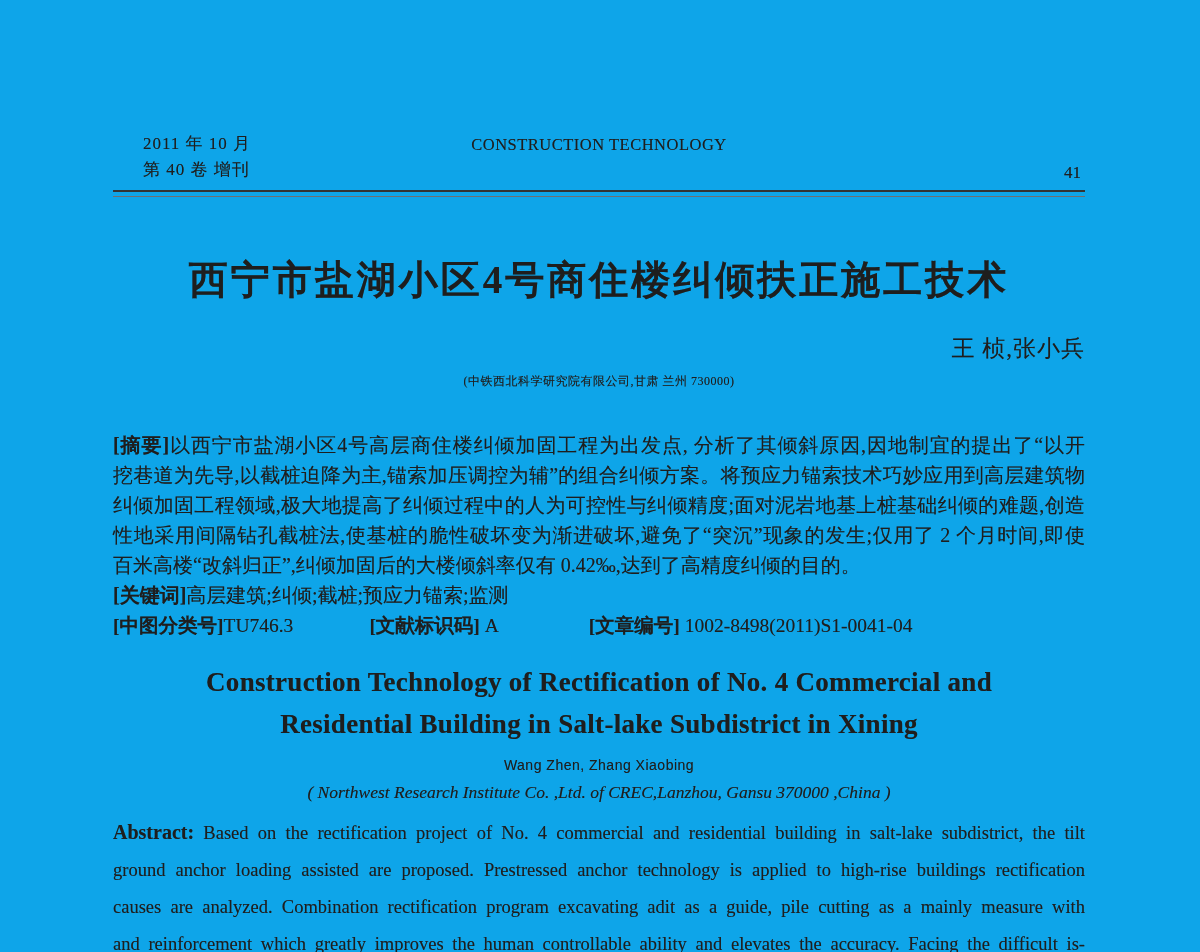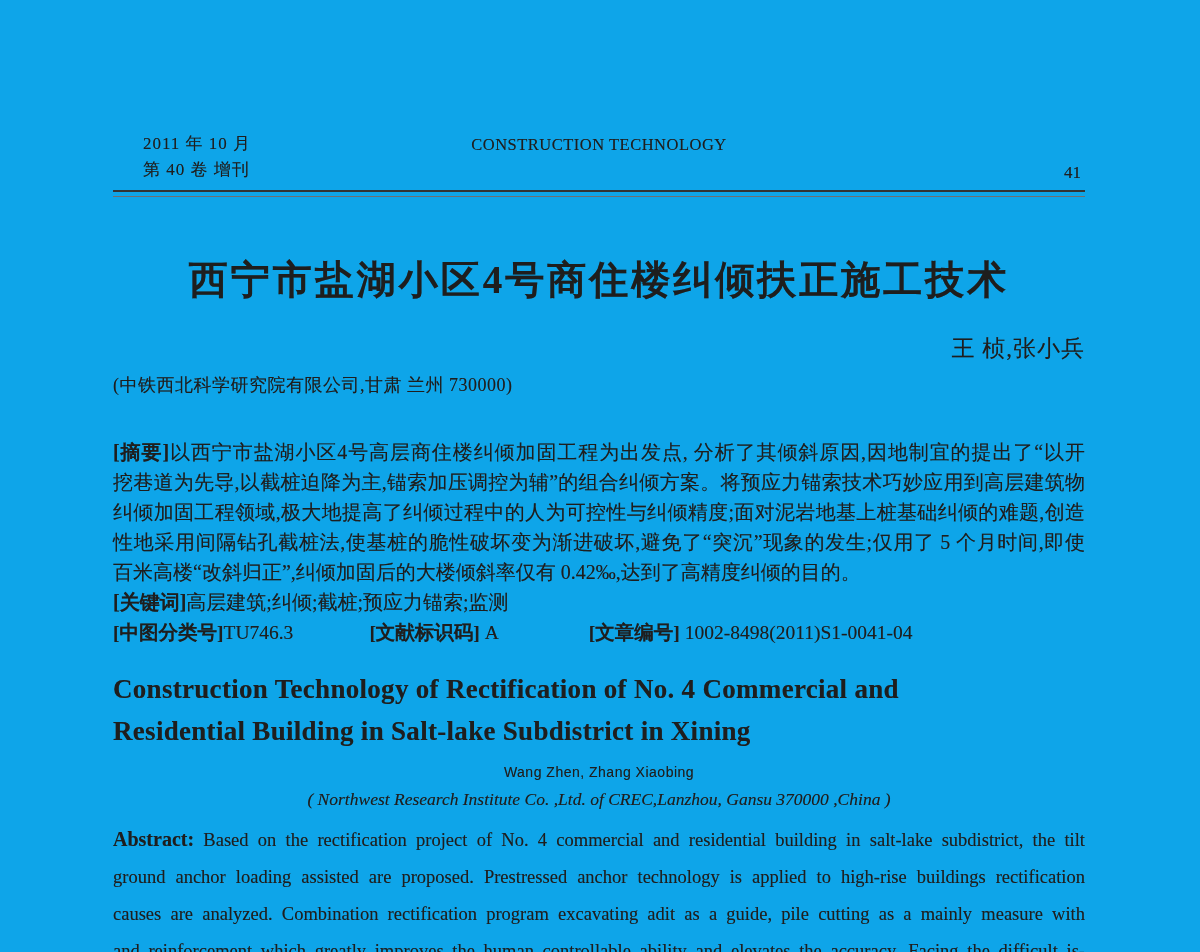--- a/index.html
+++ b/index.html
@@ -23,32 +23,32 @@
   .hdr-journal-en{font-size:16.5px;letter-spacing:0.5px;line-height:27px;}
   .hdr-right{position:absolute;right:4px;bottom:2px;font-size:17px;}
   .rule{margin-top:5px;height:4px;border-top:2px solid #333;border-bottom:1px solid #707070;}
   
   .title-cn{
     margin:56px 0 0 0;text-align:center;
     font-size:39px;font-weight:600;letter-spacing:3px;
     font-family:"Liberation Serif","DejaVu Serif",serif;
   }
   .authors-cn{margin-top:26px;text-align:right;font-size:23px;letter-spacing:1px;}
-  .affil-cn{margin-top:9px;text-align:left;font-size:18px;letter-spacing:0.5px;}
+  .affil-cn{margin-top:9px;text-align:center;font-size:12px;letter-spacing:0.5px;}
   
   .abs-cn{margin-top:40px;font-size:20px;line-height:30px;}
   .jline{text-align:justify;text-align-last:justify;}
   .jline.natural{text-align-last:left;}
   .cn-label{font-weight:bold;}
   .kw-line{font-size:20px;line-height:30px;}
   .clc-line{display:flex;column-gap:0;font-size:19.5px;line-height:30px;margin-top:1px;}
   .clc-item2{margin-left:76px;}
   .clc-item3{margin-left:90px;}
   
-  .title-en{margin:20px 0 0 0;text-align:left;font-weight:bold;font-size:27px;line-height:42px;letter-spacing:0.3px;}
+  .title-en{margin:20px 0 0 0;text-align:center;font-weight:bold;font-size:27px;line-height:42px;letter-spacing:0.3px;}
   .authors-en{margin-top:12px;text-align:center;font-size:14px;font-family:"Liberation Sans","DejaVu Sans",sans-serif;letter-spacing:0.5px;}
   .affil-en{margin-top:9px;text-align:center;font-size:17.5px;font-style:italic;}
   .abs-en{margin-top:11px;font-size:18.5px;line-height:37px;word-spacing:1px;}
   .abs-en-label{font-weight:bold;font-size:20px;font-family:"Liberation Serif","DejaVu Serif",serif;}
 </style>
 </head>
 <body>
 
 <div class="page">
 
@@ -70,21 +70,21 @@
   <div class="authors-cn">王  桢,张小兵</div>
   <div class="affil-cn">(中铁西北科学研究院有限公司,甘肃 兰州  730000)</div>
 
   <section class="abs-cn">
     <div class="jline">
       <span class="cn-label">[摘要]</span><span>以西宁市盐湖小区4号高层商住楼纠倾加固工程为出发点, 分析了其倾斜原因,因地制宜的提出了“以开</span>
     </div>
     <div>
         <div class="jline">挖巷道为先导,以截桩迫降为主,锚索加压调控为辅”的组合纠倾方案。将预应力锚索技术巧妙应用到高层建筑物</div>
         <div class="jline">纠倾加固工程领域,极大地提高了纠倾过程中的人为可控性与纠倾精度;面对泥岩地基上桩基础纠倾的难题,创造</div>
-        <div class="jline">性地采用间隔钻孔截桩法,使基桩的脆性破坏变为渐进破坏,避免了“突沉”现象的发生;仅用了 5 个月时间,即使</div>
+        <div class="jline">性地采用间隔钻孔截桩法,使基桩的脆性破坏变为渐进破坏,避免了“突沉”现象的发生;仅用了 2 个月时间,即使</div>
         <div class="jline natural">百米高楼“改斜归正”,纠倾加固后的大楼倾斜率仅有 0.42‰,达到了高精度纠倾的目的。</div>
       </div>
   </section>
 
   <div class="kw-line jline natural">
     <span class="cn-label">[关键词]</span><span>高层建筑;纠倾;截桩;预应力锚索;监测</span>
   </div>
 
   <div class="clc-line">
     <span><span class="cn-label">[中图分类号]</span><span>TU746.3</span></span>

